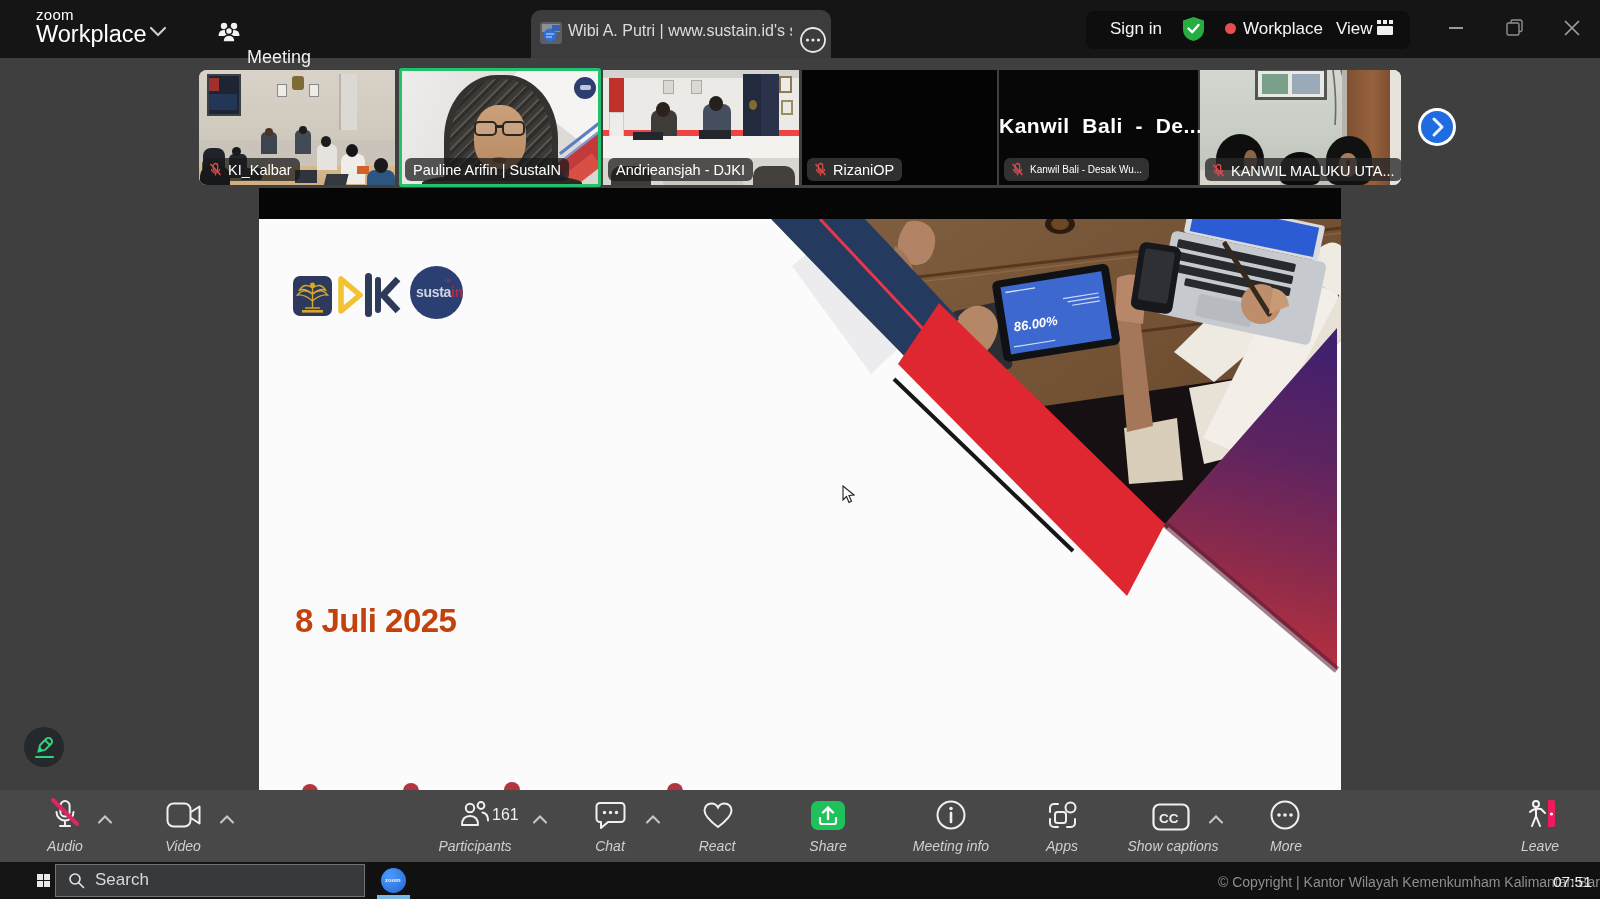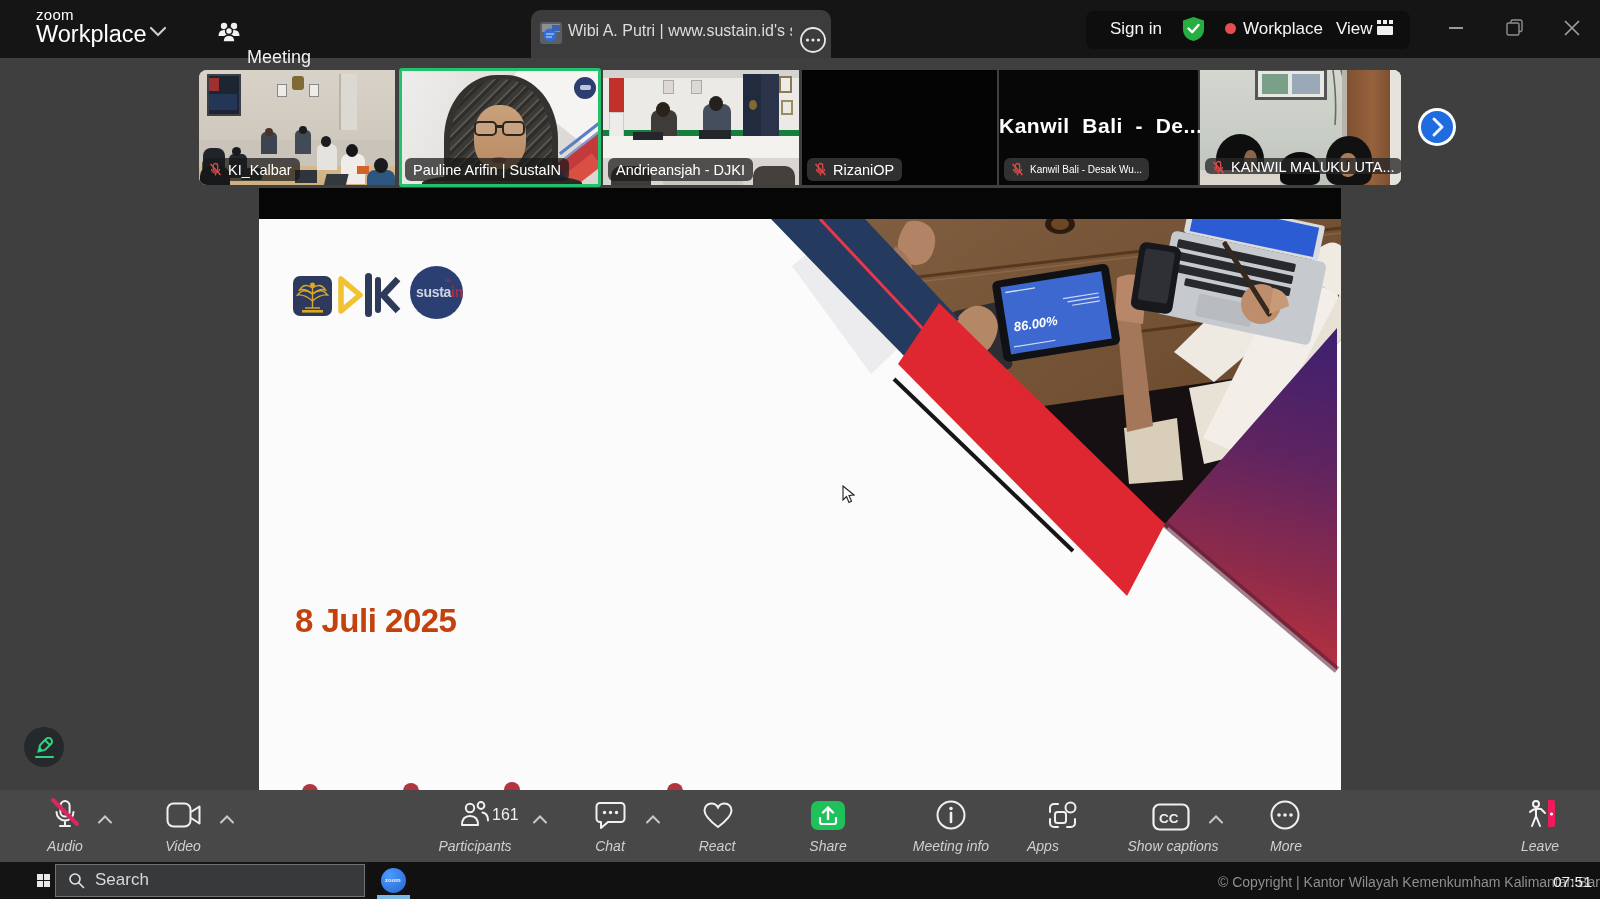--- a/index.html
+++ b/index.html
@@ -133,21 +133,21 @@
   <div class="abs" style="left:94px;top:54px;width:7px;height:2.5px;background:#2c2620;"></div>
 
   <div class="abs" style="left:90px;top:86px;width:14px;height:6px;border-radius:46%;background:#96574a;"></div>
 
   <div class="abs" style="left:20px;top:104px;width:160px;height:20px;background:#2b2a27;border-radius:40% 40% 0 0;"></div>
   <div class="abs" style="left:3px;top:87px;height:23px;background:rgba(25,25,25,.72);border-radius:6px;display:flex;align-items:center;padding:0 8px;">
         <span style="color:#fff;font-size:14.5px;white-space:nowrap;">Pauline Arifin | SustaIN</span>
       </div>
 </div>
 
-<div class="abs" style="left:603px;top:70px;width:196px;height:115px;overflow:hidden;background:#15803d;">
+<div class="abs" style="left:603px;top:70px;width:196px;height:115px;overflow:hidden;background:#ef4444;">
   <div class="abs" style="left:0;top:0;width:196px;height:60px;background:#eceae6;"></div>
   <div class="abs" style="left:0;top:0;width:196px;height:8px;background:#d5d3cf;"></div>
 
   <div class="abs" style="left:6px;top:8px;width:15px;height:34px;background:#c03229;"></div>
   <div class="abs" style="left:6px;top:42px;width:15px;height:28px;background:#eeece8;border:1px solid #ccc;"></div>
 
   <div class="abs" style="left:140px;top:4px;width:20px;height:78px;background:#222a3d;border-radius:0 0 6px 6px;"></div>
   <div class="abs" style="left:158px;top:4px;width:18px;height:70px;background:#2a3349;border-radius:0 0 6px 6px;"></div>
   <div class="abs" style="left:146px;top:30px;width:8px;height:10px;background:#9a7b2e;border-radius:50%;opacity:.8;"></div>
 
@@ -211,21 +211,21 @@
   <div class="abs" style="left:142px;top:0;width:5px;height:115px;background:#b8b4ac;"></div>
 
   <div class="abs" style="left:16px;top:64px;width:48px;height:51px;border-radius:50% 50% 26% 26%;background:#0e0e0e;"></div>
   <div class="abs" style="left:44px;top:80px;width:13px;height:22px;border-radius:45%;background:#8a6548;"></div>
   <div class="abs" style="left:80px;top:82px;width:40px;height:33px;border-radius:50% 50% 20% 20%;background:#0b0b0b;"></div>
   <div class="abs" style="left:126px;top:66px;width:46px;height:49px;border-radius:50% 50% 24% 24%;background:#111111;"></div>
   <div class="abs" style="left:139px;top:83px;width:18px;height:24px;border-radius:46%;background:#a87b5a;"></div>
   <div class="abs" style="left:146px;top:90px;width:4px;height:6px;background:#3a2a1e;border-radius:50%;"></div>
 
   <div class="abs" style="left:0;top:100px;width:80px;height:15px;background:#d9d5cd;"></div>
-  <div class="abs" style="left:5px;top:88px;height:16px;background:rgba(40,40,40,.78);border-radius:6px;display:flex;align-items:center;padding:2px 7px 0 6px;">
+  <div class="abs" style="left:5px;top:88px;height:23px;background:rgba(40,40,40,.78);border-radius:6px;display:flex;align-items:center;padding:2px 7px 0 6px;">
     <svg width="15" height="15" viewBox="0 0 15 15">
           <path d="M7.5 1.5 a2.2 2.2 0 0 1 2.2 2.2 V7 a2.2 2.2 0 0 1 -4.4 0 V3.7 A2.2 2.2 0 0 1 7.5 1.5 Z M3.5 7 a4 4 0 0 0 8 0 M7.5 11 v2.5" fill="none" stroke="#d84a4a" stroke-width="1.3"></path>
           <path d="M2.5 2 L12.5 13" stroke="#d84a4a" stroke-width="1.6"></path>
         </svg>
     <span style="color:#fff;font-size:14.5px;margin-left:5px;white-space:nowrap;">KANWIL MALUKU UTA...</span>
   </div>
 </div>
 
 <svg class="abs" style="left:1417px;top:107px" width="40" height="40" viewBox="0 0 40 40">
   <circle cx="20" cy="20" r="19" fill="#fdfdfd"></circle>
@@ -450,21 +450,21 @@
 </svg>
 <div class="abs lbl" style="left:906px;top:838px;width:90px;text-align:center;">Meeting info</div>
 
 <svg class="abs" style="left:1046px;top:799px" width="33" height="33" viewBox="0 0 33 33" fill="none" stroke="#f0f0f0" stroke-width="2">
   <path d="M12 5 h-4 a4 4 0 0 0 -4 4 v4" stroke-linecap="round"></path>
   <path d="M4 20 v4 a4 4 0 0 0 4 4 h4" stroke-linecap="round"></path>
   <path d="M21 28 h4 a4 4 0 0 0 4 -4 v-4" stroke-linecap="round"></path>
   <circle cx="24.5" cy="8.5" r="5"></circle>
   <rect x="9" y="13" width="11" height="11" rx="2.5"></rect>
 </svg>
-<div class="abs lbl" style="left:1027px;top:838px;width:70px;">Apps</div>
+<div class="abs lbl" style="left:1027px;top:838px;width:70px;text-align:center;">Apps</div>
 
 <svg class="abs" style="left:1152px;top:803px" width="38" height="28" viewBox="0 0 38 28">
   <rect x="1.5" y="1.5" width="35" height="25" rx="6" fill="none" stroke="#f0f0f0" stroke-width="2.2"></rect>
   <text x="7" y="19.5" font-size="13.5" font-weight="bold" fill="#f0f0f0" font-family="Liberation Sans">CC</text>
 </svg>
 <div class="abs lbl" style="left:1123px;top:838px;width:100px;text-align:center;">Show captions</div>
 <svg class="abs" style="left:1208px;top:814px" width="16" height="11" viewBox="0 0 16 11">
       <path d="M2 8.5 L8 2.5 L14 8.5" stroke="#c8c8c8" stroke-width="2" fill="none" stroke-linecap="round"></path>
     </svg>
 

